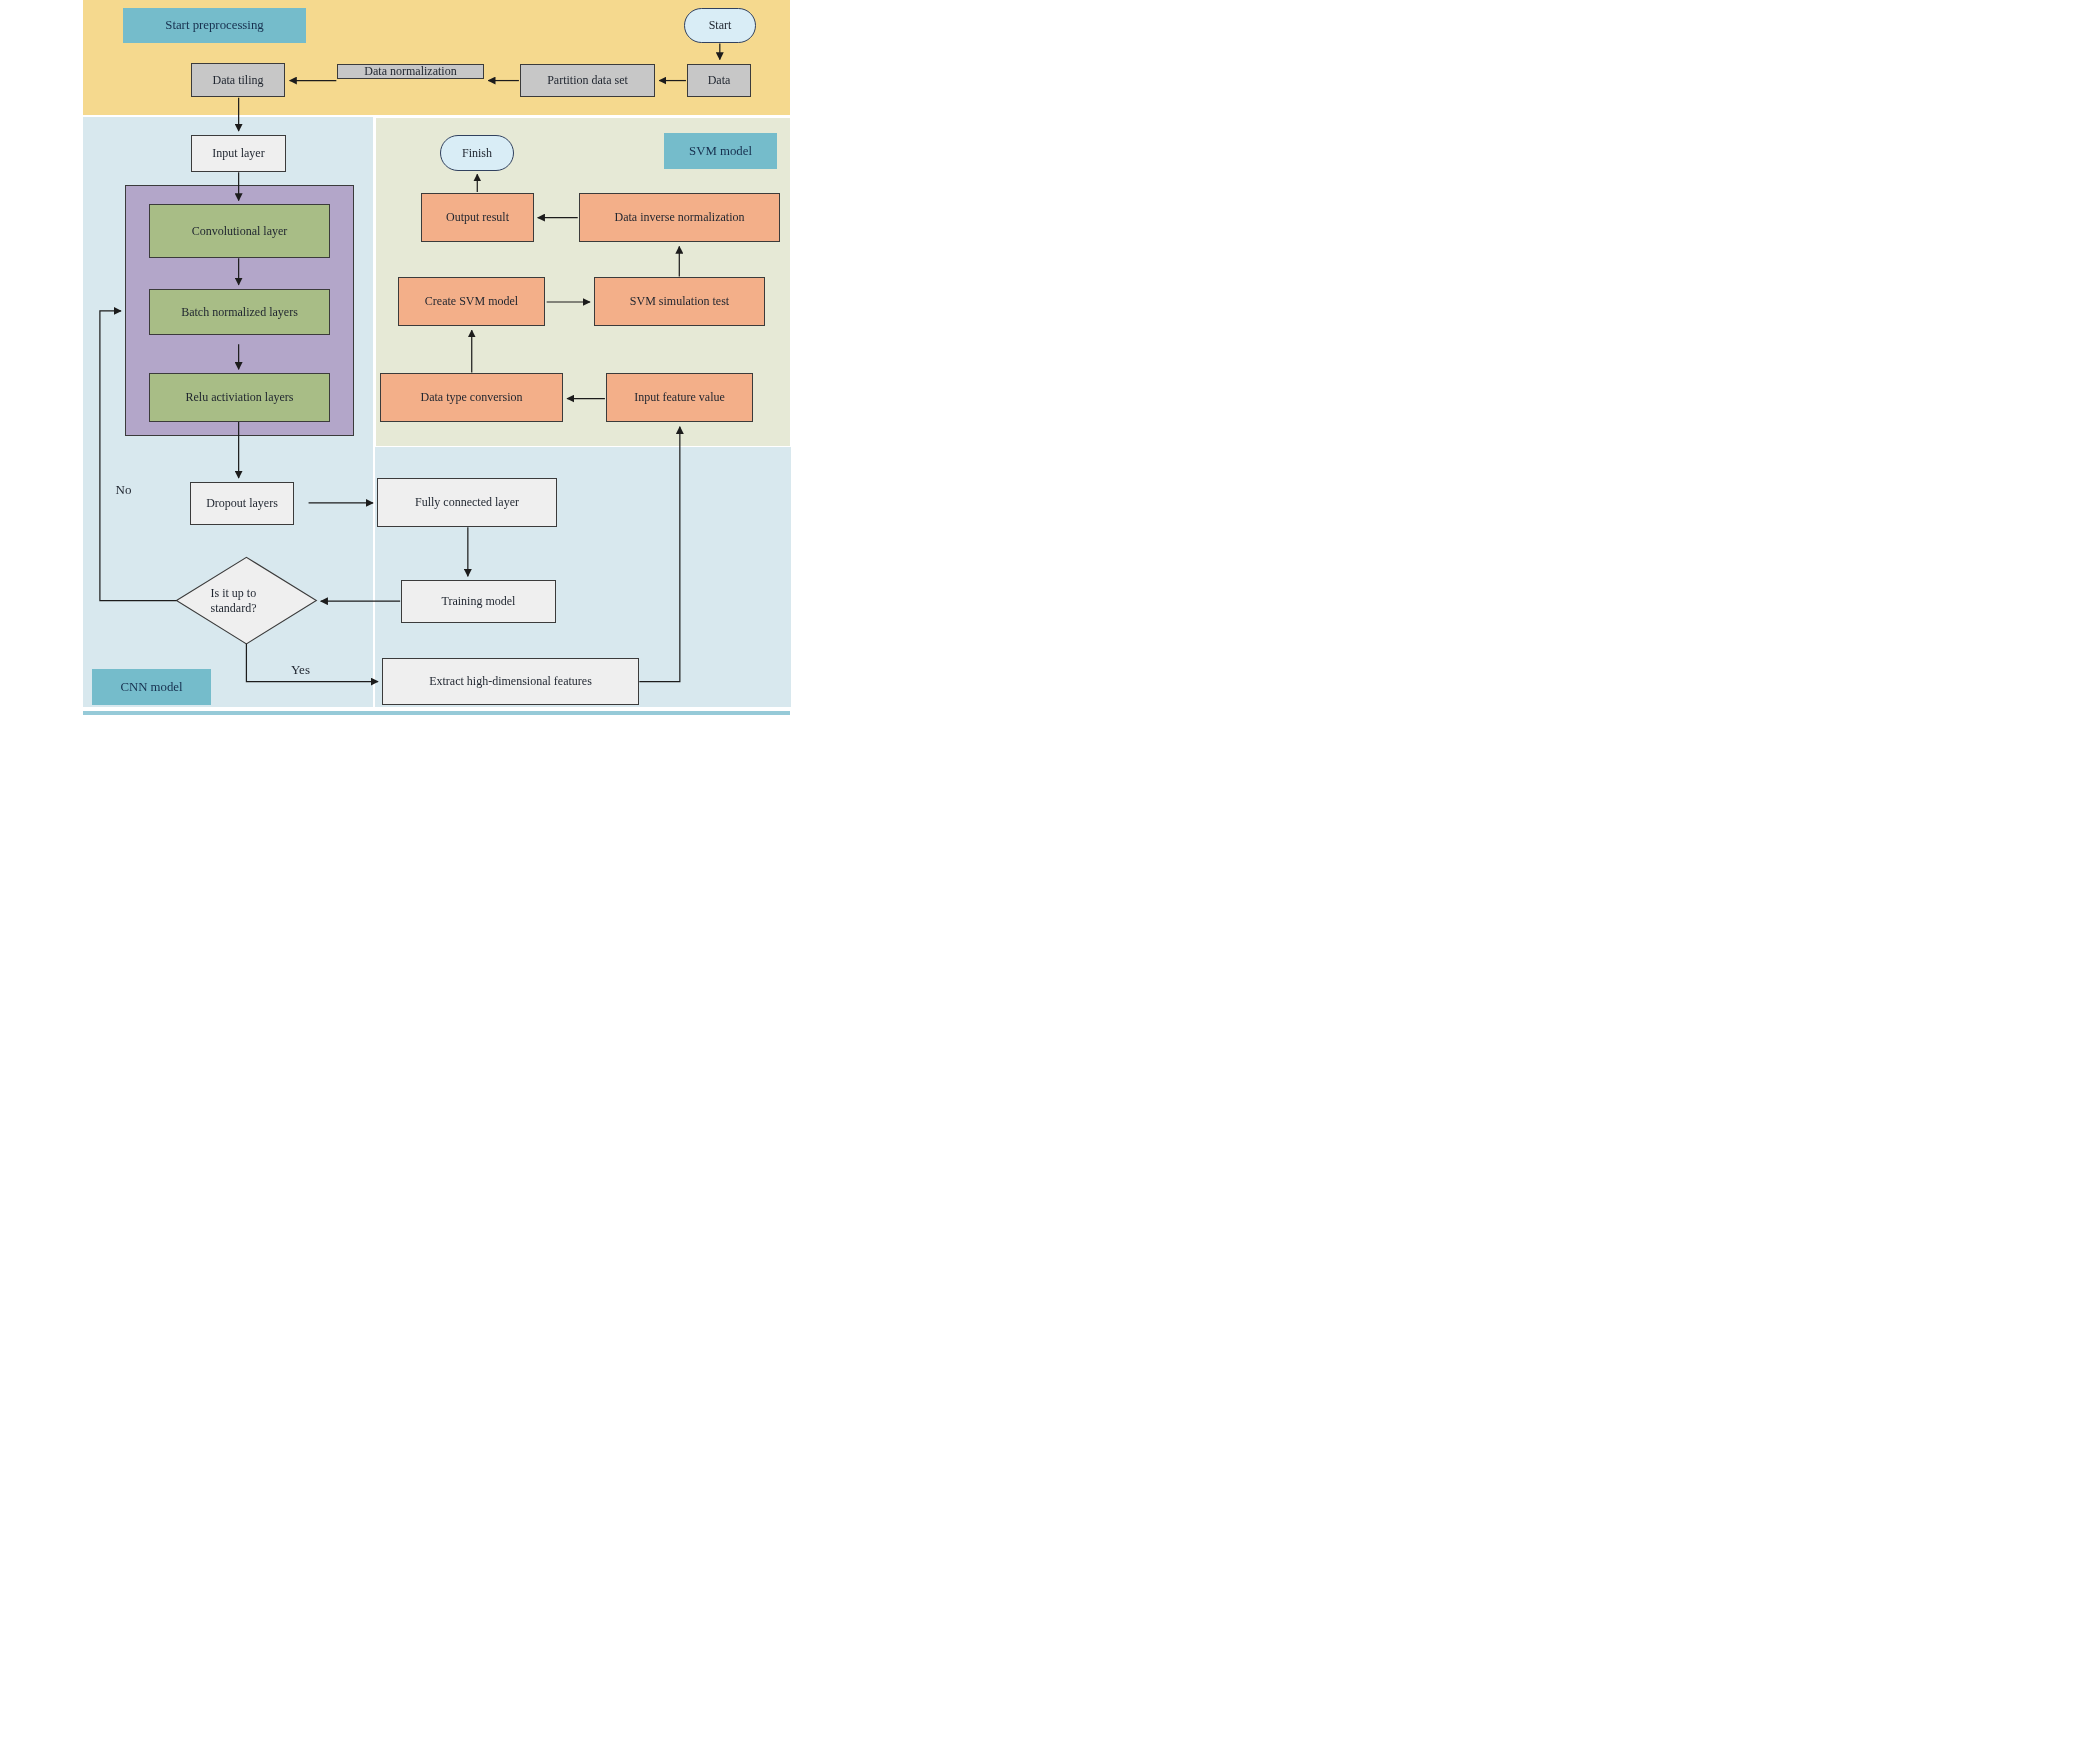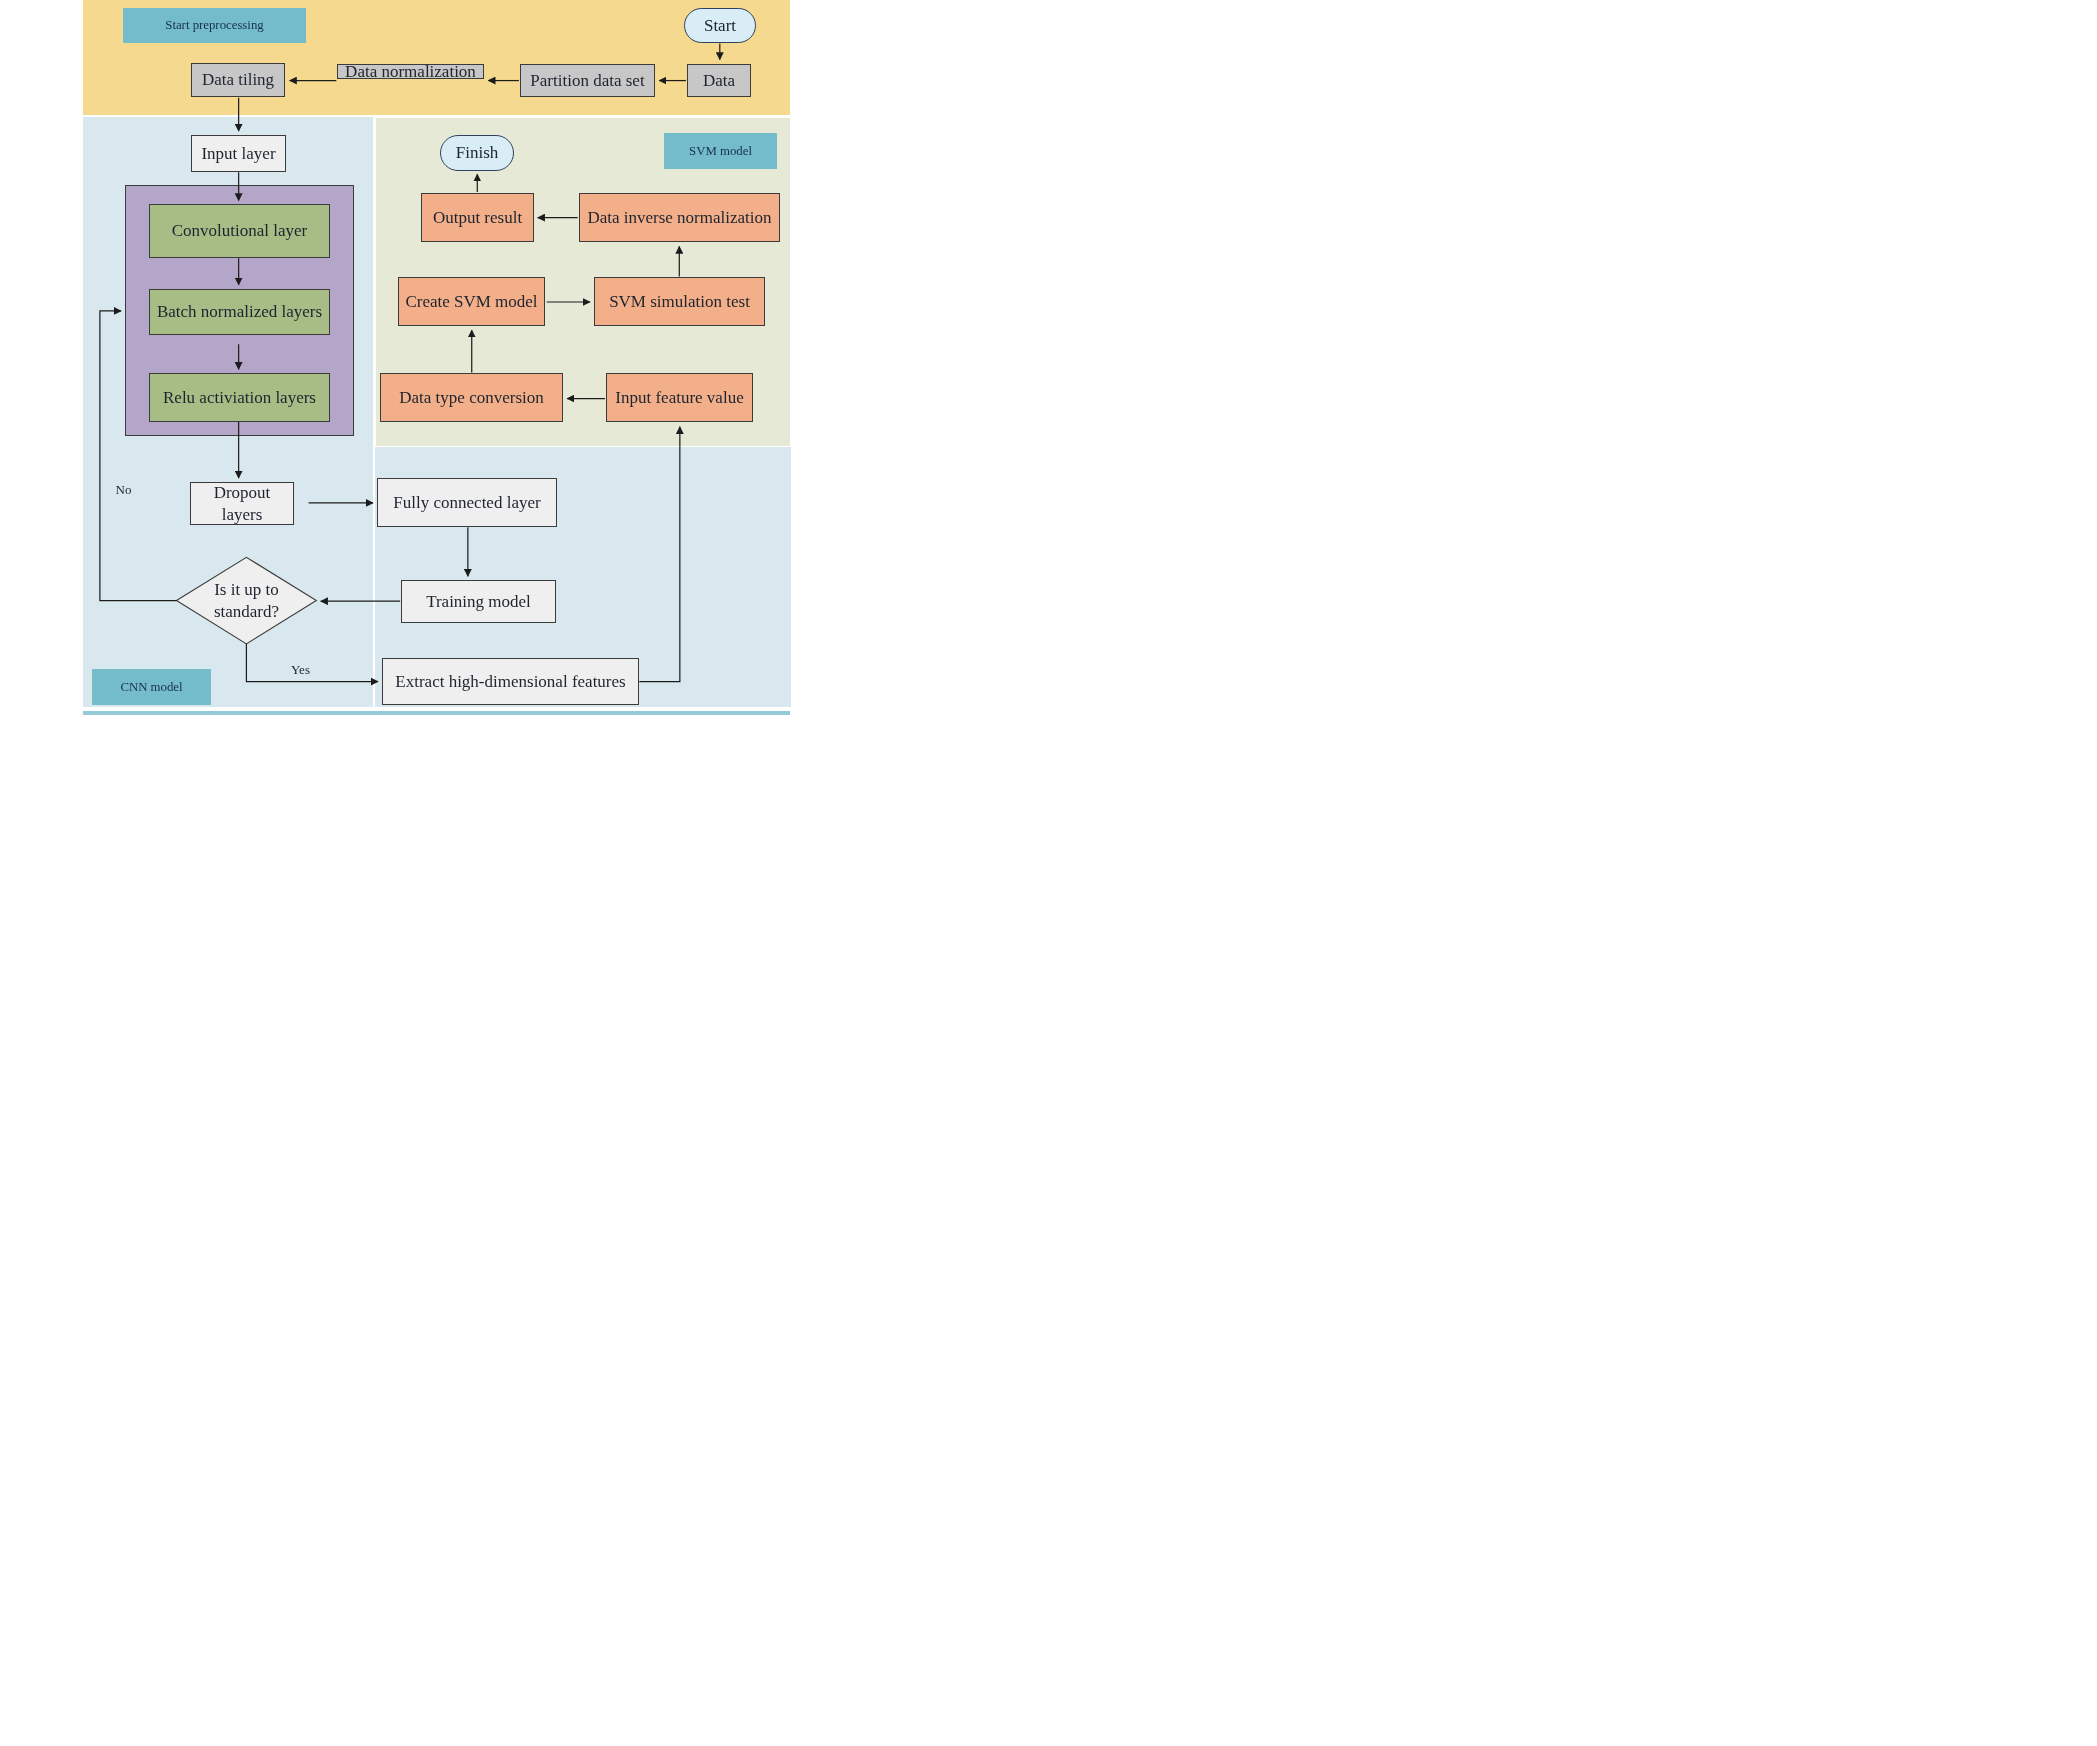--- a/index.html
+++ b/index.html
@@ -8,22 +8,22 @@
   .canvas{position:relative;width:858px;height:715px;background:#fff;overflow:hidden}
   .panel{position:absolute;z-index:0}
   .p-yellow{background:var(--panel-yellow,#F5D98E)}
   .p-blue{background:var(--panel-blue,#D8E8EE)}
   .p-olive{background:var(--panel-olive,#E6E9D6)}
   .p-strip{background:var(--strip-teal,#96CAD8)}
   .group{position:absolute;background:var(--node-purple,#B3A6C9);border:1.1px solid #3b3b3b;z-index:1}
   .flow{position:absolute;left:0;top:0;z-index:2;pointer-events:none}
   .flow path.line{stroke:var(--line,#1c1c1c);stroke-width:2.2;fill:none}
   .flow .diamond{fill:var(--node-lightgray,#EFEFEF);stroke:#3b3b3b;stroke-width:2}
-  .node{position:absolute;display:flex;align-items:center;justify-content:center;text-align:center;
-        border:1.1px solid #3b3b3b;font-size:17px;color:#1e242e;z-index:3;padding:1.1px 5.5px;line-height:1.25}
+  .node{position:absolute;display:flex;align-items:center;justify-content:center;
+        border:1.1px solid #3b3b3b;font-size:12px;color:#1e242e;z-index:3;padding:1.1px 5.5px;line-height:1.25}
   .tag{position:absolute;display:flex;align-items:center;justify-content:center;text-align:center;
        background:var(--teal-label,#75BCCB);font-size:12.8px;color:#17304f;z-index:3;border:none}
   .pill{border-radius:18px;background:var(--terminal-blue,#D9EDF6);border-color:#31415e}
   .gray{background:var(--node-gray,#C7C7C7)}
   .lightgray{background:var(--node-lightgray,#EFEFEF)}
   .green{background:var(--node-green,#A8BD86)}
   .orange{background:var(--node-orange,#F3AF89)}
   .floating{position:absolute;z-index:3;font-size:13px;color:#1e242e;display:flex;align-items:center;justify-content:center;text-align:center}
   .bare{border:none;background:transparent}
 </style>

